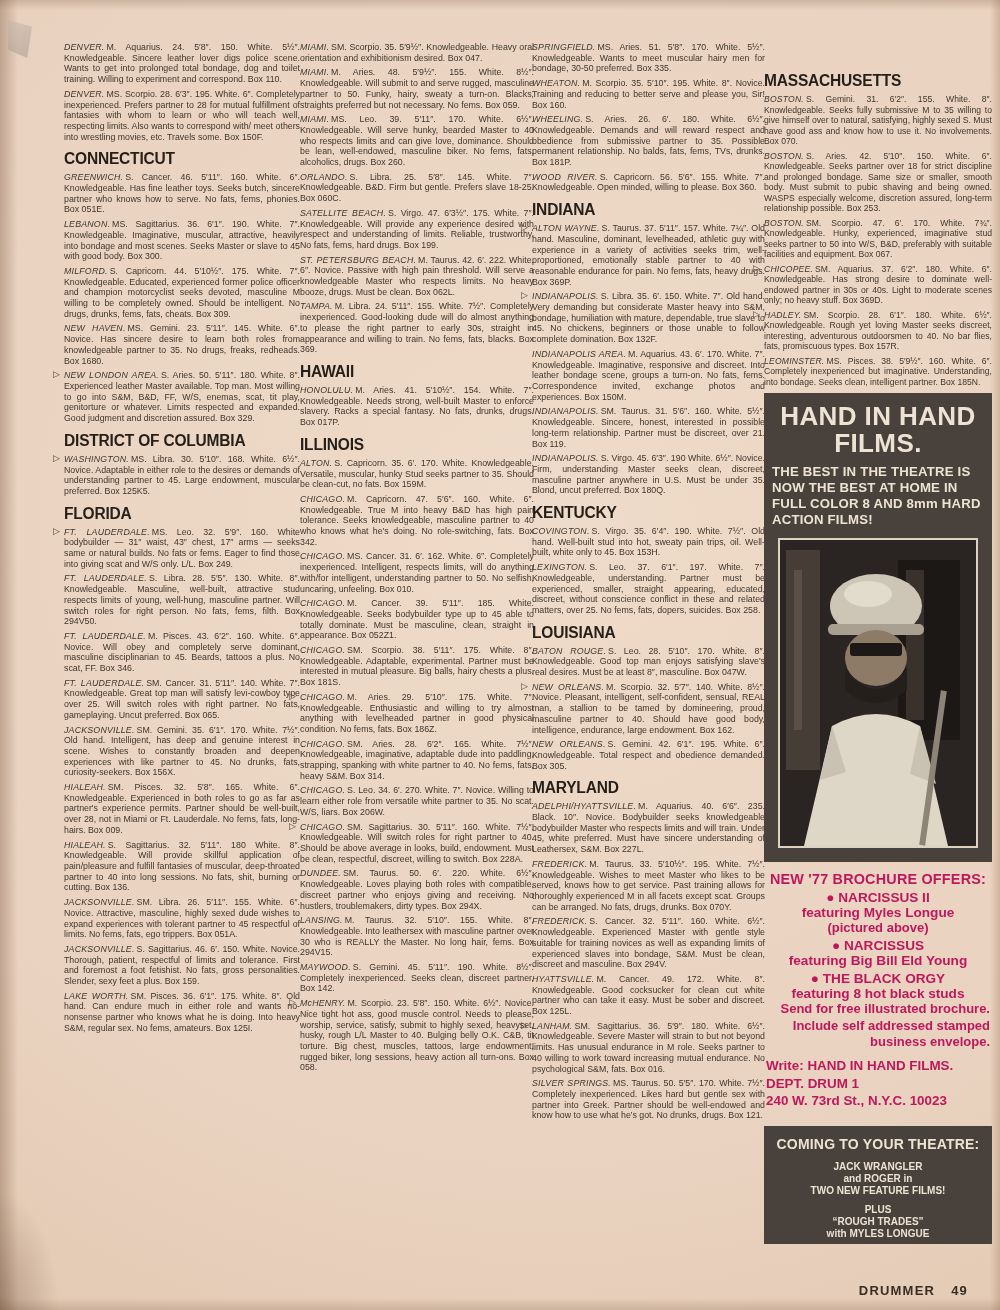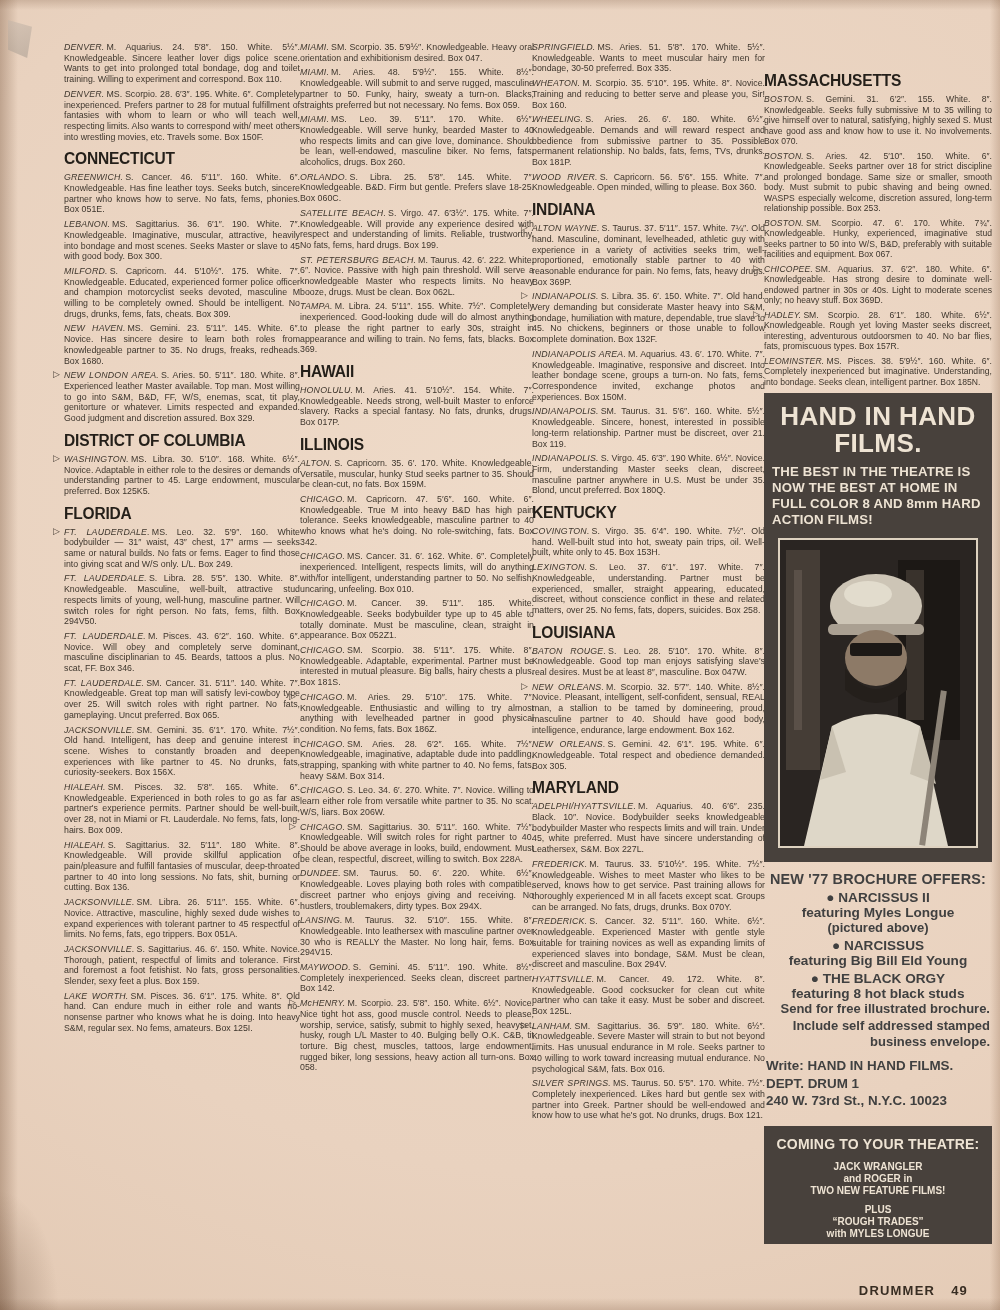--- a/index.html
+++ b/index.html
@@ -42,21 +42,21 @@
   .col-4 .entry{font-size:8.6px;line-height:10.5px;}
   .entry .city{font-style:italic;letter-spacing:.2px;margin-right:2px;}
   .entry .marker{position:absolute;left:-11px;top:-1px;font-size:9px;color:#4a4038;font-style:normal;}
 
   
   .ad{margin-top:6px;}
   .ad-dark{background:#48413c;color:#eee3d3;padding:10px 8px 14px;}
   .ad-title{font-size:26px;font-weight:700;text-align:center;line-height:1.04;letter-spacing:.4px;}
   .ad-tagline{font-size:13.2px;font-weight:700;line-height:1.22;margin-top:7px;letter-spacing:.2px;}
   .ad-photo{display:block;margin:10px auto 0;border:2px solid #ded2c0;background:#262220;}
-  .ad-light{padding:9px 2px 10px;color:#404040;text-align:center;}
+  .ad-light{padding:9px 2px 10px;color:#be185d;text-align:center;}
   .broch-heading{font-size:14.4px;font-weight:700;letter-spacing:.2px;}
   .broch-item{margin-top:3px;}
   .broch-title{font-size:13.6px;font-weight:700;}
   .broch-sub{font-size:13.6px;font-weight:700;}
   .broch-note{font-size:13px;font-weight:700;}
   .broch-send{font-size:13px;font-weight:700;text-align:right;line-height:1.25;}
   .broch-write{font-size:13.4px;font-weight:700;text-align:left;margin-top:7px;line-height:1.3;}
   .ad-dark2{background:#48413c;color:#eee3d3;padding:10px 6px 4px;text-align:center;margin-top:7px;}
   .coming-heading{font-size:14px;font-weight:700;letter-spacing:.2px;}
   .coming-line{font-size:10px;font-weight:700;line-height:1.2;}

